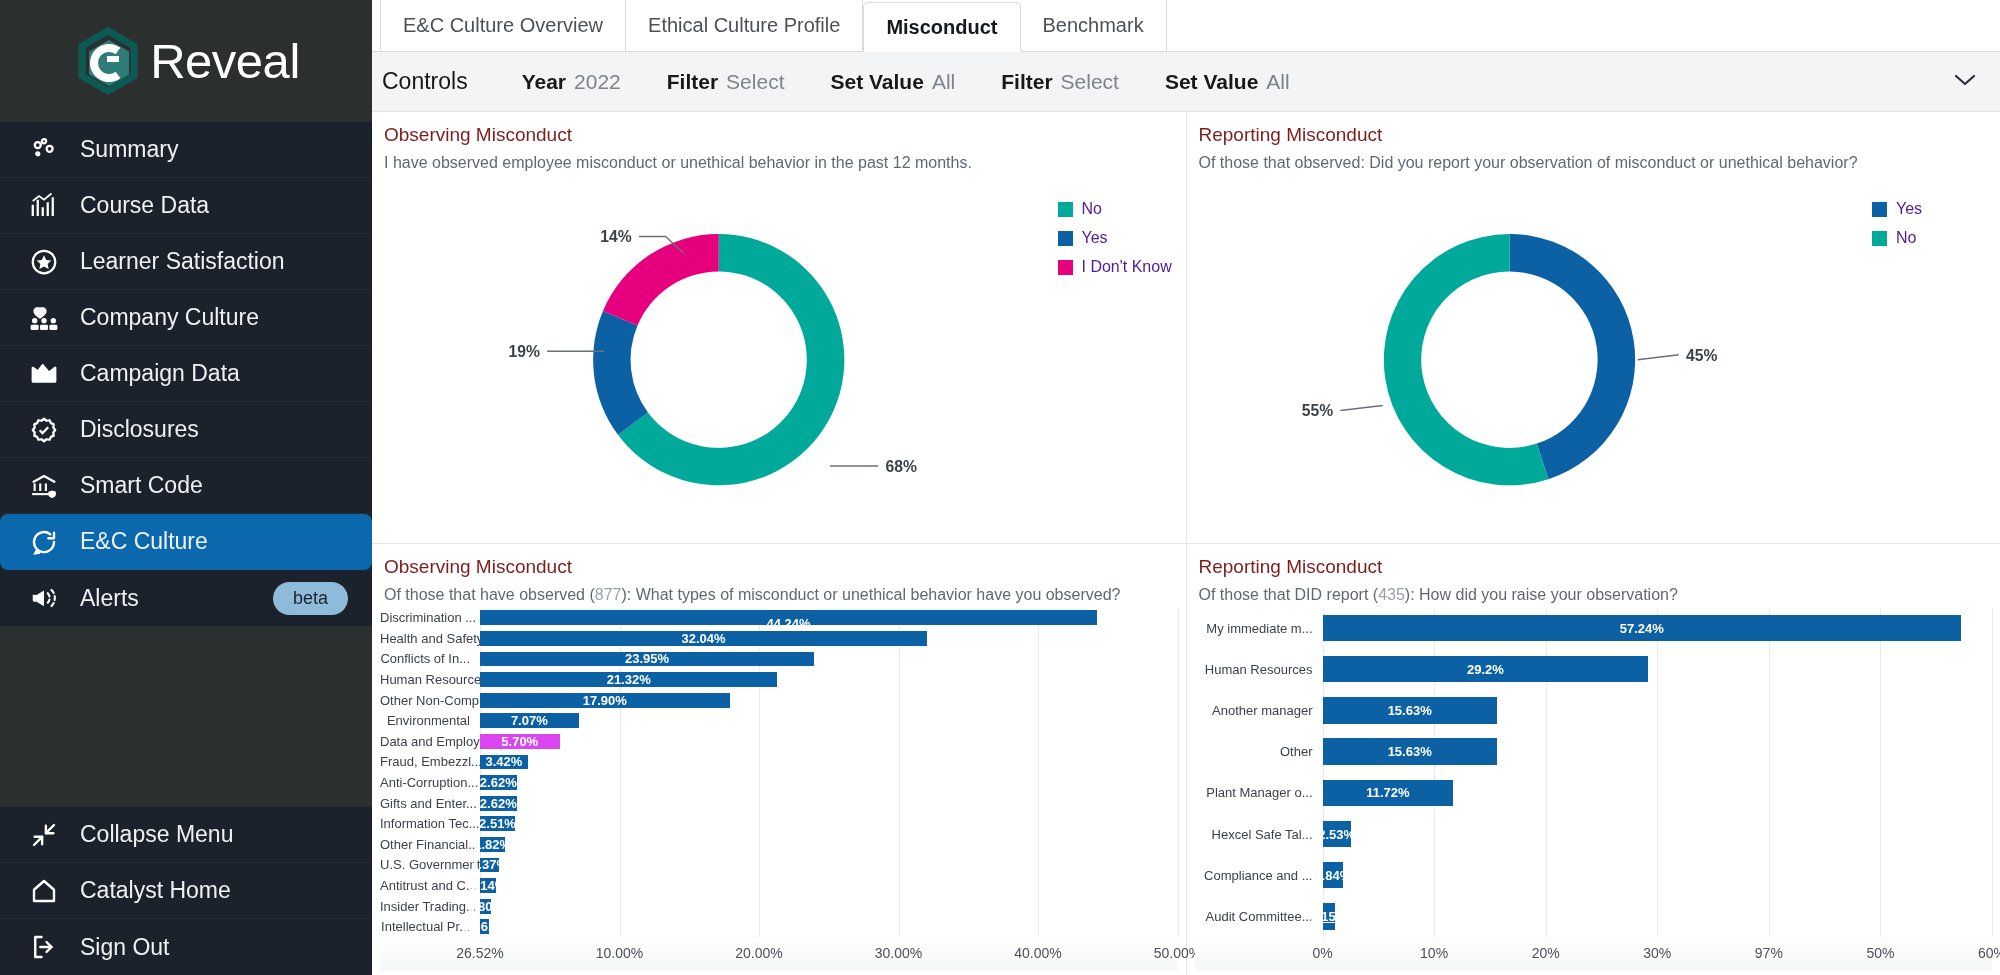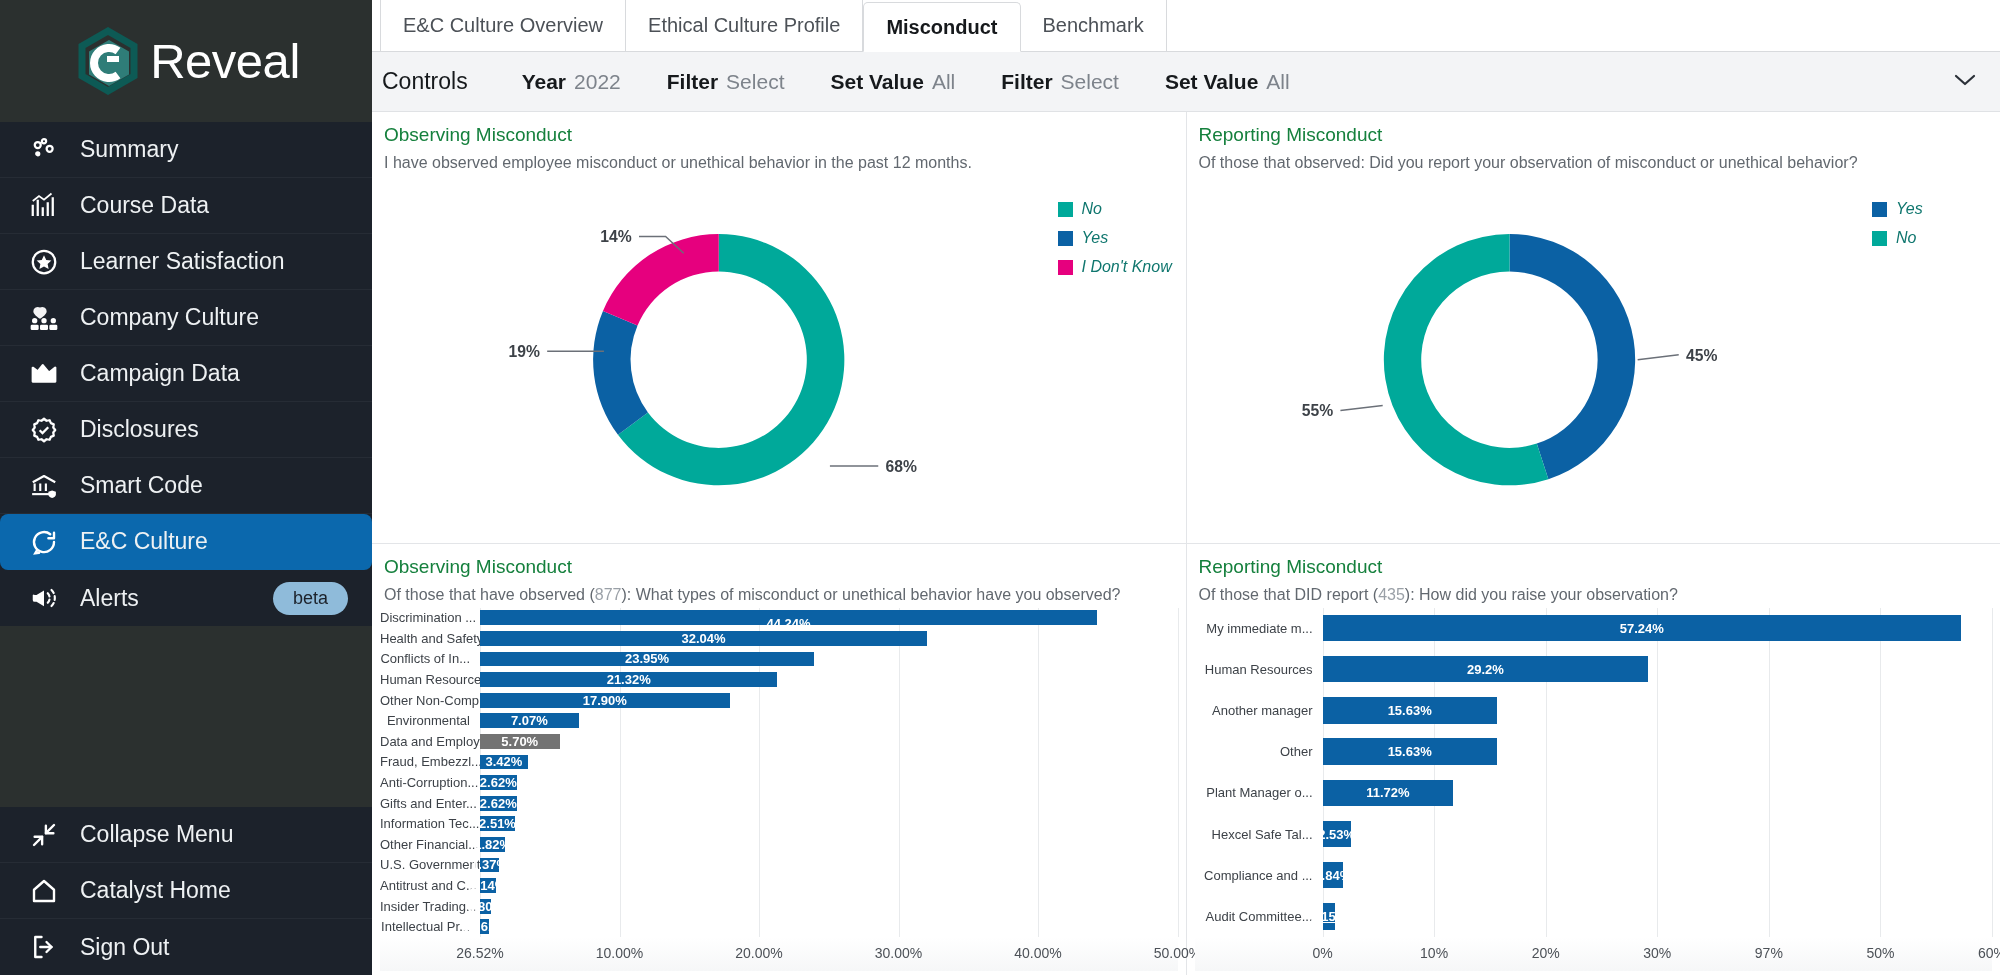--- a/index.html
+++ b/index.html
@@ -93,32 +93,32 @@
   .panel-row { display: flex; flex: 1 1 0; min-height: 0; }
   .panel {
     flex: 1 1 0; min-width: 0; padding: 12px 8px 4px 8px;
     display: flex; flex-direction: column;
     border-right: 1px solid #e3e5e8;
     border-bottom: 1px solid #e3e5e8;
     position: relative;
   }
   .panel:last-child { border-right: none; }
   .panel-row:last-child .panel { border-bottom: none; }
-  .panel-title { font-size: 19px; color: #15803d; margin: 0 0 8px 4px; }
+  .panel-title { font-size: 19px; color: #7f1d1d; margin: 0 0 8px 4px; }
   .panel-sub { font-size: 16px; color: #62686f; margin: 0 0 4px 4px; }
   .panel-sub .num { color: #9aa0a7; }
 
   .panel-body { flex: 1 1 auto; display: flex; min-height: 0; position: relative; }
 
   
   .donut-wrap { flex: 1 1 auto; display: flex; align-items: center; justify-content: center; position: relative; }
   .legend { width: 120px; padding-top: 24px; flex: 0 0 120px; }
   .legend-row { display: flex; align-items: center; gap: 9px; margin-bottom: 11px; }
   .legend-sw { width: 15px; height: 15px; flex: 0 0 15px; }
-  .legend-lb { font-size: 16px; color: #0f766e; white-space: nowrap; font-style: italic; }
+  .legend-lb { font-size: 16px; color: #4c1d95; white-space: nowrap; }
 
   
   .bars { flex: 1 1 auto; display: flex; flex-direction: column; min-height: 0; position: relative; }
   .bars-plot { flex: 1 1 auto; display: flex; flex-direction: column; position: relative; min-height: 0; }
   .gridlines { position: absolute; inset: 0; left: 0; pointer-events: none; }
   .gridline { position: absolute; top: 0; bottom: 0; width: 1px; background: #e8eaec; }
   .bar-row { display: flex; align-items: center; flex: 1 1 0; min-height: 0; position: relative; z-index: 1; }
   .bar-cat {
     flex: 0 0 var(--catw); text-align: right; padding-right: 10px;
     font-size: 14px; color: #3d4248; white-space: nowrap; overflow: hidden;
@@ -478,21 +478,21 @@
                     <div class="bar-cat" style="font-size: 13px;">Environmental</div>
                     <div class="bar-track">
                       <div class="bar-fill" style="width: 14.14%; --barh: 72%; background: rgb(11, 97, 164);">
                         <span class="bar-val" style="font-size: 13px;">7.07%</span>
                       </div>
                     </div>
                   </div>
                   <div class="bar-row">
                     <div class="bar-cat" style="font-size: 13px;">Data and Employ...</div>
                     <div class="bar-track">
-                      <div class="bar-fill" style="width: 11.4%; --barh: 72%; background: #737373;">
+                      <div class="bar-fill" style="width: 11.4%; --barh: 72%; background: #d946ef;">
                         <span class="bar-val" style="font-size: 13px;">5.70%</span>
                       </div>
                     </div>
                   </div>
                   <div class="bar-row">
                     <div class="bar-cat" style="font-size: 13px;">Fraud,  Embezzl...</div>
                     <div class="bar-track">
                       <div class="bar-fill" style="width: 6.84%; --barh: 72%; background: rgb(11, 97, 164);">
                         <span class="bar-val" style="font-size: 13px;">3.42%</span>
                       </div>

